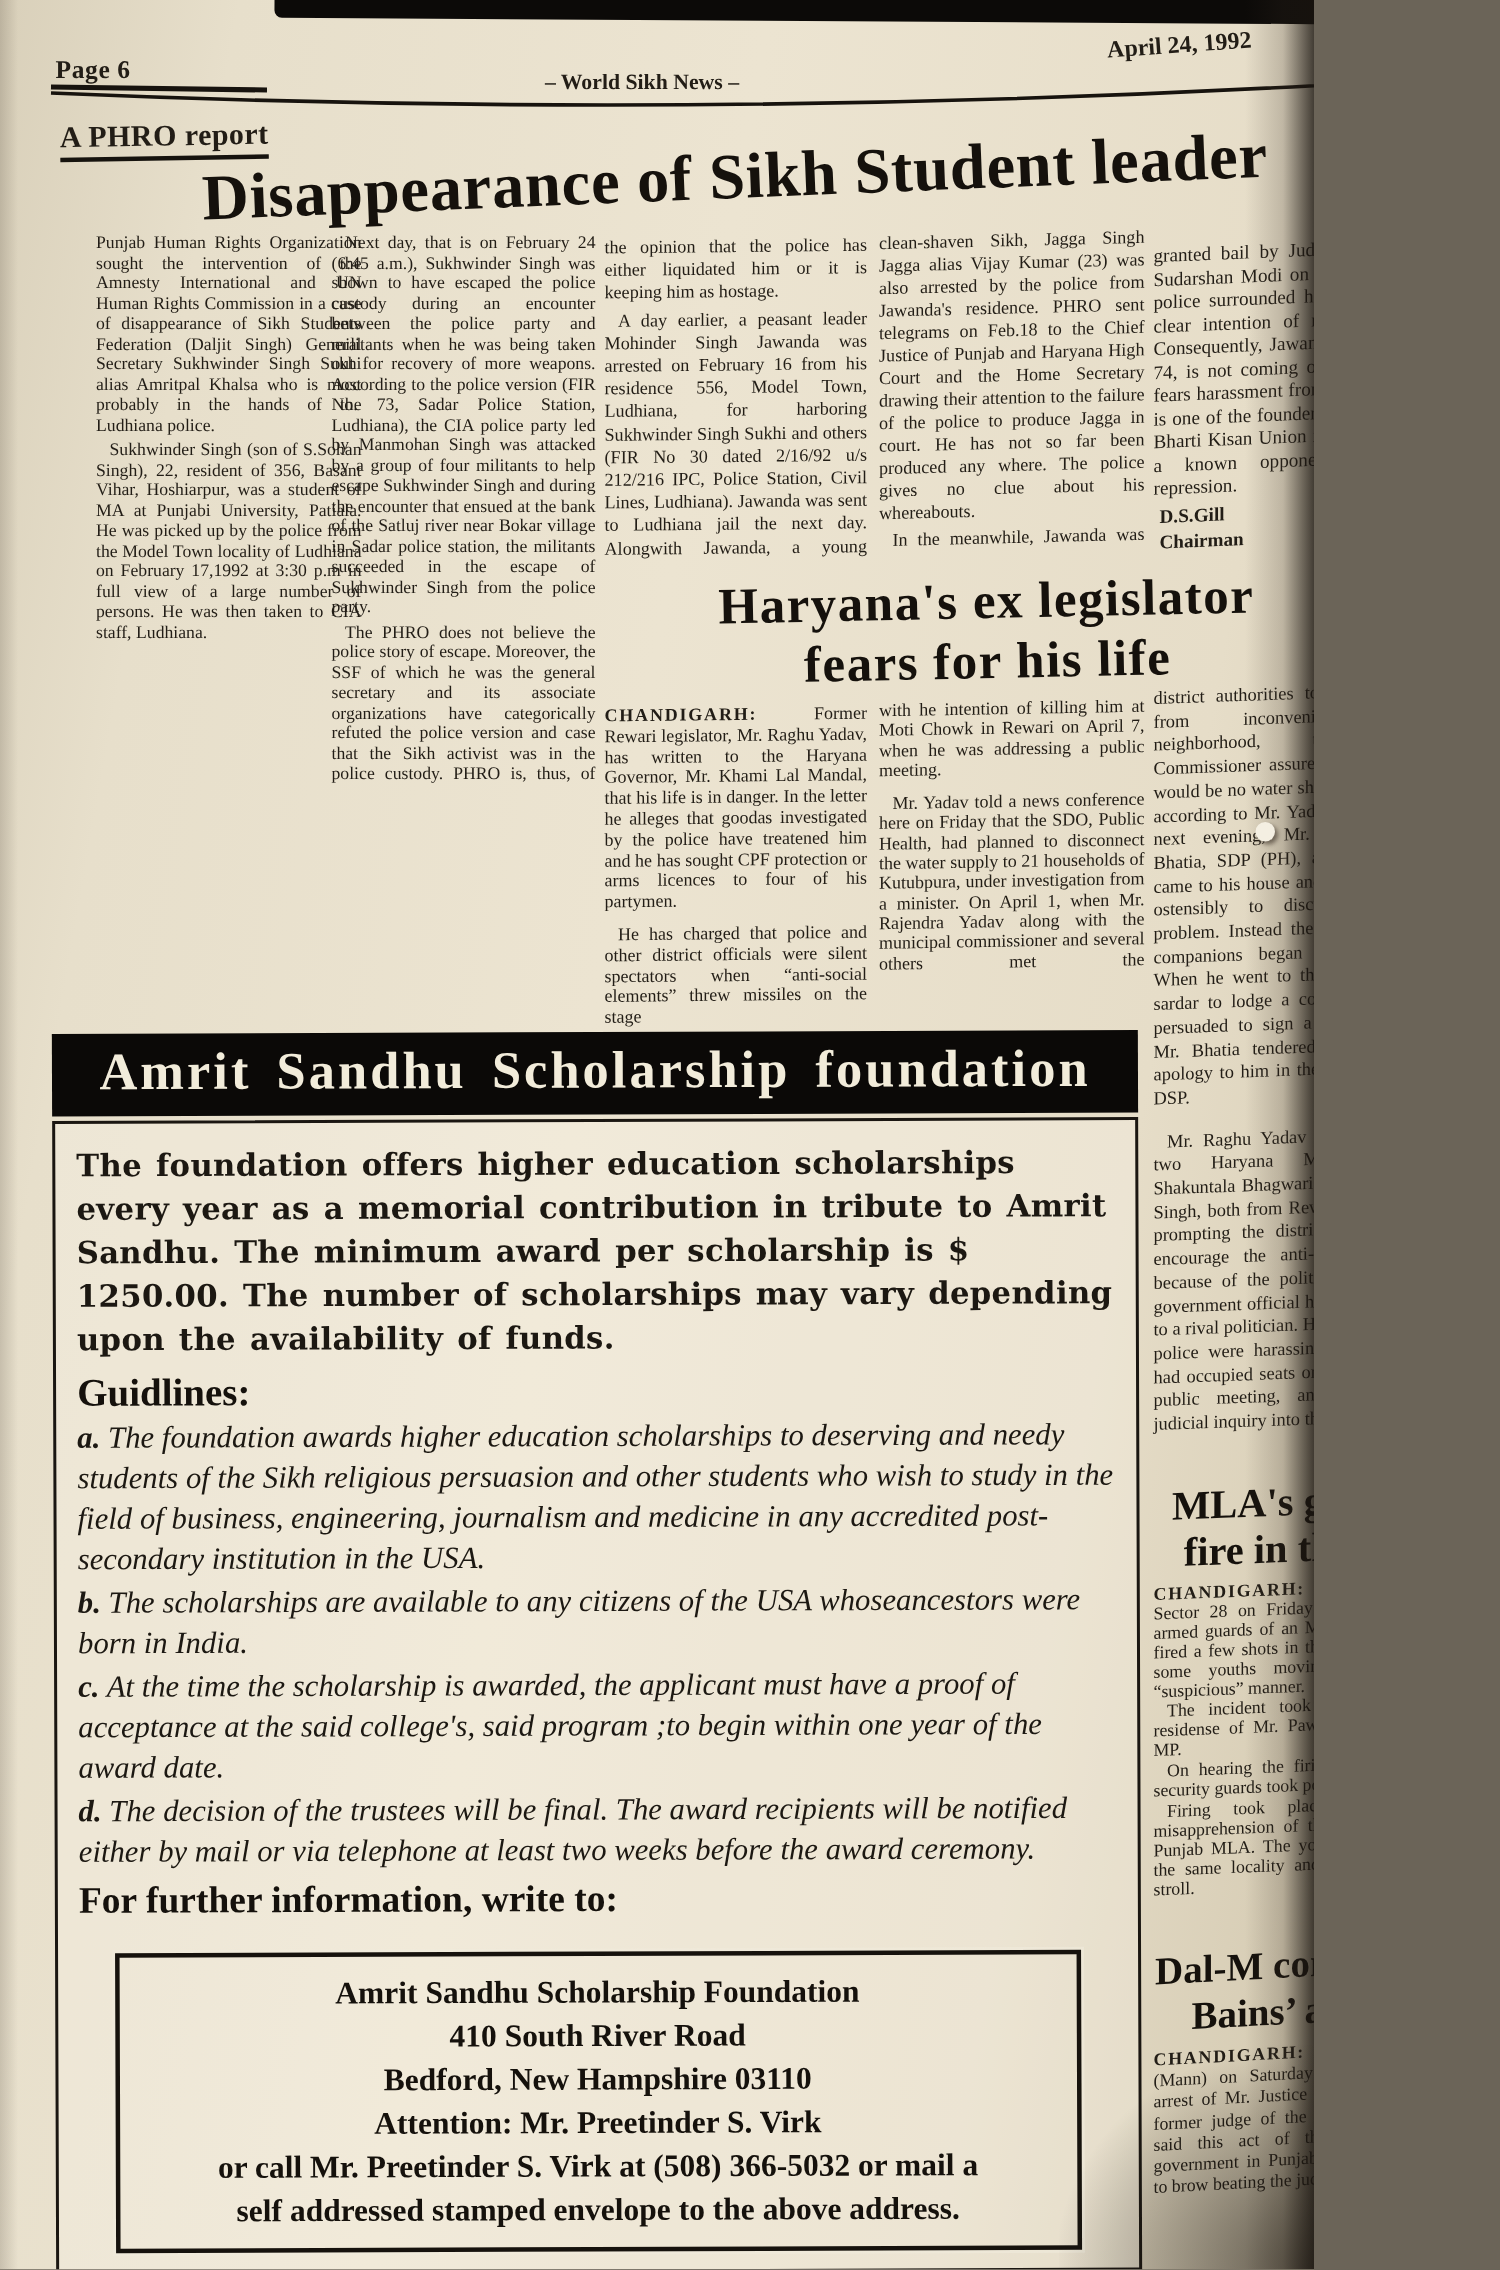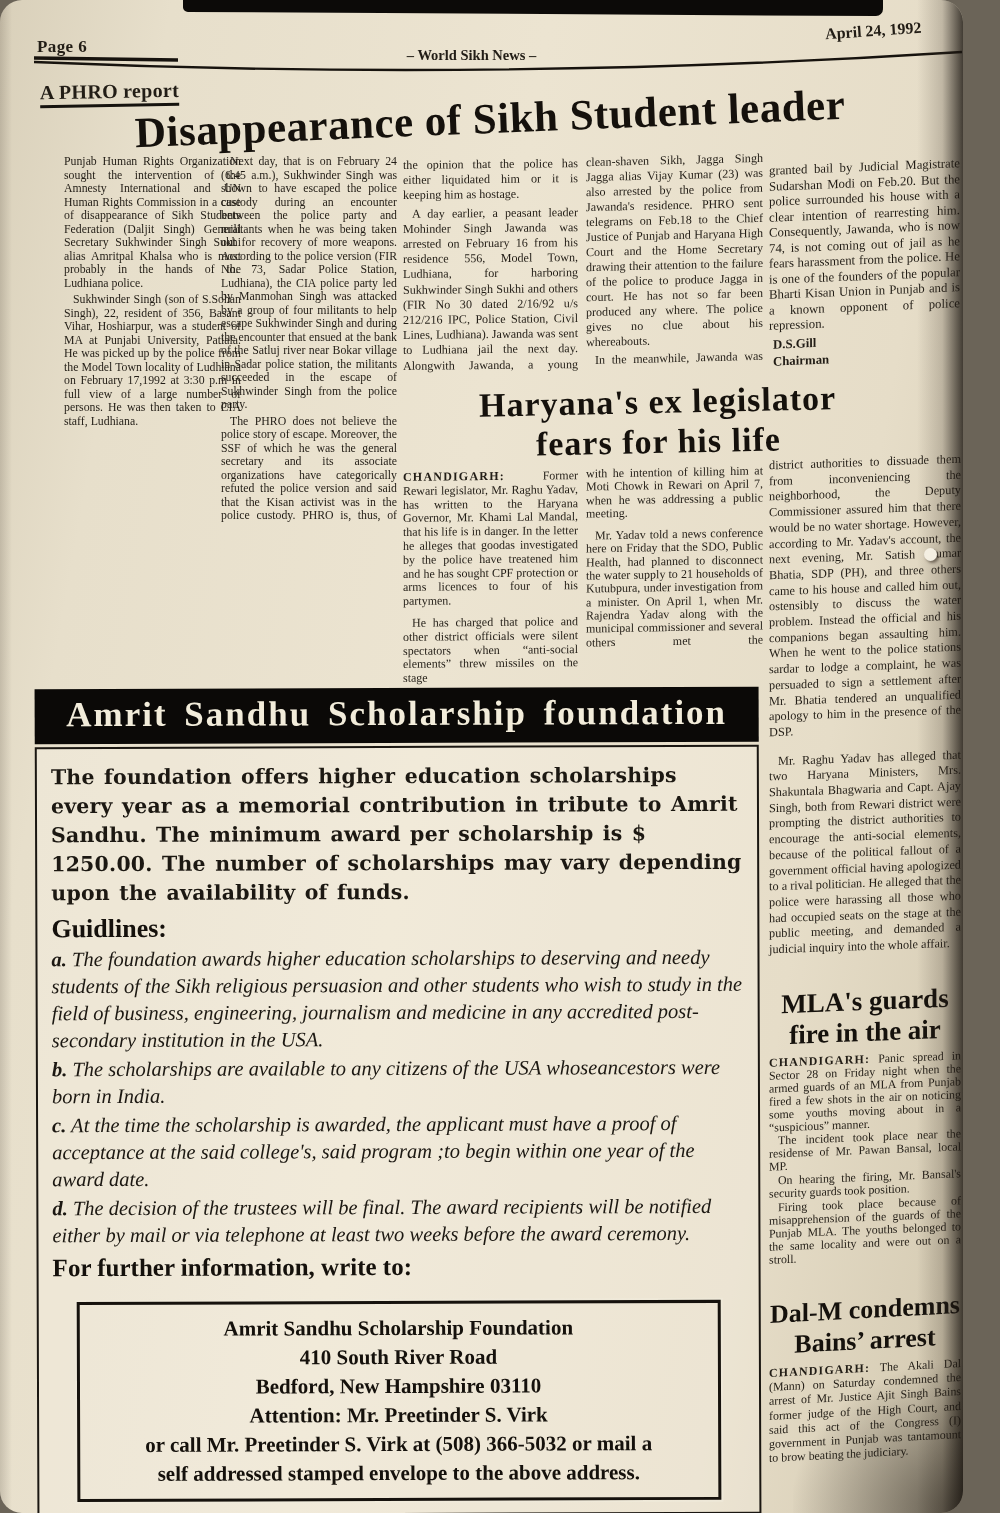--- a/index.html
+++ b/index.html
@@ -1,18 +1,18 @@
 <!DOCTYPE html>
 <html><head>
 <meta charset="utf-8">
 <style>
   html,body{margin:0;padding:0;background:#6b6458;}
-  .page{position:relative;width:963px;height:1513px;overflow:hidden;
+  .page{position:relative;width:876px;height:1513px;overflow:hidden;
     background:linear-gradient(100deg,#d9d0ba 0%,#e7dfcb 14%,#ece4d1 45%,#e6ddc8 78%,#d6ccb4 96%,#c9bfa6 100%);
-    font-family:"Liberation Serif",serif;color:#221d16;border-radius:22px;}
+    font-family:"Liberation Serif",serif;color:#221d16;}
   
   .top-strip{position:absolute;top:-7px;left:183px;width:700px;height:21px;background:#0c0a08;
     border-radius:0 0 7px 5px;transform:rotate(.35deg);}
   .edge-shadow{position:absolute;right:0;top:0;width:46px;height:100%;
     background:linear-gradient(to right,rgba(55,45,35,0) 0%,rgba(55,45,35,.22) 55%,rgba(25,20,15,.8) 100%);z-index:50;}
   .left-shadow{position:absolute;left:0;top:0;width:12px;height:100%;
     background:linear-gradient(to right,rgba(55,45,35,.18),rgba(55,45,35,0));z-index:50;}
   .corner-shadow{position:absolute;right:0;bottom:0;width:170px;height:150px;
     background:radial-gradient(ellipse at 100% 100%,rgba(25,20,15,.65),rgba(25,20,15,0) 72%);z-index:51;}
   .page-hole{position:absolute;right:26px;top:548px;width:13px;height:13px;border-radius:50%;
@@ -87,21 +87,21 @@
   <div class="kicker">A PHRO report</div>
   <h1 class="headline">Disappearance of Sikh Student leader</h1>
 
   <div class="col c1">
     <p>Punjab Human Rights Organization sought the intervention of the Amnesty International and UN Human Rights Commission in a case of disappearance of Sikh Students Federation (Daljit Singh) General Secretary Sukhwinder Singh Sukhi alias Amritpal Khalsa who is most probably in the hands of the Ludhiana police.</p>
     <p class="ind">Sukhwinder Singh (son of S.Sohan Singh), 22, resident of 356, Basant Vihar, Hoshiarpur, was a student of MA at Punjabi University, Patiala. He was picked up by the police from the Model Town locality of Ludhiana on February 17,1992 at 3:30 p.m in full view of a large number of persons. He was then taken to CIA staff, Ludhiana.</p>
   </div>
 
   <div class="col c2">
     <p class="ind">Next day, that is on February 24 (6:45 a.m.), Sukhwinder Singh was shown to have escaped the police custody during an encounter between the police party and militants when he was being taken out for recovery of more weapons. According to the police version (FIR No. 73, Sadar Police Station, Ludhiana), the CIA police party led by Manmohan Singh was attacked by a group of four militants to help escape Sukhwinder Singh and during the encounter that ensued at the bank of the Satluj river near Bokar village in Sadar police station, the militants succeeded in the escape of Sukhwinder Singh from the police party.</p>
-    <p class="ind cont">The PHRO does not believe the police story of escape. Moreover, the SSF of which he was the general secretary and its associate organizations have categorically refuted the police version and said that the Kisan activist was in the police custody. PHRO is, thus, of</p>
+    <p class="ind cont">The PHRO does not believe the police story of escape. Moreover, the SSF of which he was the general secretary and its associate organizations have categorically refuted the police version and case that the Sikh activist was in the police custody. PHRO is, thus, of</p>
   </div>
 
   <div class="col c3">
     <p>the opinion that the police has either liquidated him or it is keeping him as hostage.</p>
     <p class="ind cont">A day earlier, a peasant leader Mohinder Singh Jawanda was arrested on February 16 from his residence 556, Model Town, Ludhiana, for harboring Sukhwinder Singh Sukhi and others (FIR No 30 dated 2/16/92 u/s 212/216 IPC, Police Station, Civil Lines, Ludhiana). Jawanda was sent to Ludhiana jail the next day. Alongwith Jawanda, a young</p>
   </div>
 
   <div class="col c4">
     <p>clean-shaven Sikh, Jagga Singh Jagga alias Vijay Kumar (23) was also arrested by the police from Jawanda's residence. PHRO sent telegrams on Feb.18 to the Chief Justice of Punjab and Haryana High Court and the Home Secretary drawing their attention to the failure of the police to produce Jagga in court. He has not so far been produced any where. The police gives no clue about his whereabouts.</p>
     <p class="ind cont">In the meanwhile, Jawanda was</p>

